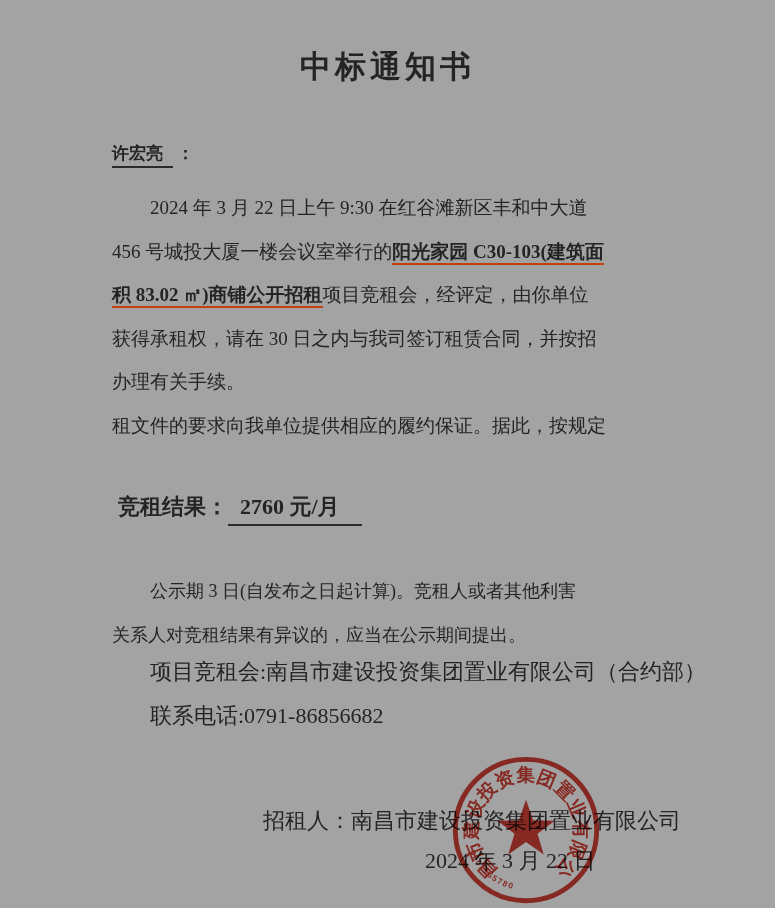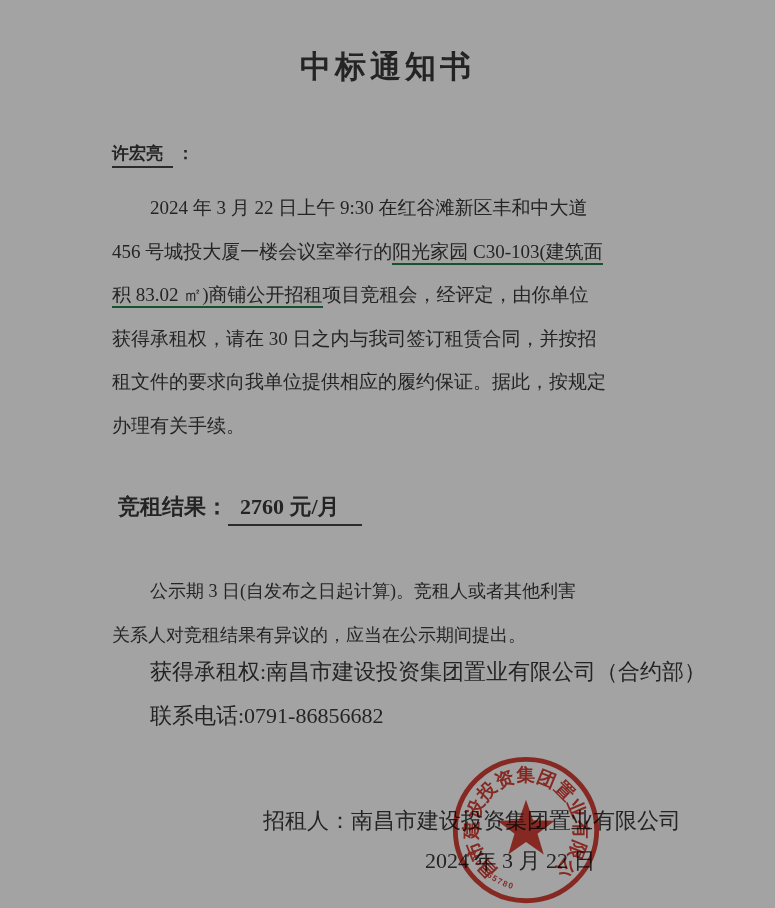--- a/index.html
+++ b/index.html
@@ -37,22 +37,22 @@
   .body-para {
     position: absolute;
     top: 186px; left: 112px;
     width: 610px;
     font-size: 19px;
     line-height: 43.5px;
   }
   .line { white-space: nowrap; }
   .indent { padding-left: 38px; }
   .em {
-    font-weight: normal;
-    border-bottom: 2px solid #14532d;
+    font-weight: bold;
+    border-bottom: 2px solid #c2410c;
     padding-bottom: 1px;
   }
   .result {
     position: absolute;
     top: 492px; left: 118px;
     font-size: 22px;
     font-weight: bold;
   }
   .result .value {
     display: inline-block;
@@ -103,33 +103,33 @@
 
   <h1 class="doc-title">中标通知书</h1>
 
   <div class="addressee"><span class="name">许宏亮</span><span class="colon">：</span></div>
 
   <div class="body-para">
     <div class="line indent"><span>2024 年 3 月 22 日上午 9:30 在红谷滩新区丰和中大道</span></div>
     <div class="line"><span>456 号城投大厦一楼会议室举行的</span><span class="em">阳光家园 C30-103(建筑面</span></div>
     <div class="line"><span class="em">积 83.02 ㎡)商铺公开招租</span><span>项目竞租会，经评定，由你单位</span></div>
     <div class="line"><span>获得承租权，请在 30 日之内与我司签订租赁合同，并按招</span></div>
+    <div class="line"><span>办理有关手续。</span></div>
     <div class="line"><span>租文件的要求向我单位提供相应的履约保证。据此，按规定</span></div>
-    <div class="line"><span>办理有关手续。</span></div>
   </div>
 
   <div class="result"><span>竞租结果：</span><span class="value">2760 元/月</span></div>
 
   <div class="notice">
     <div class="line indent"><span>公示期 3 日(自发布之日起计算)。竞租人或者其他利害</span></div>
     <div class="line"><span>关系人对竞租结果有异议的，应当在公示期间提出。</span></div>
   </div>
 
   <div class="contact">
-    <div class="line">获得承租权:南昌市建设投资集团置业有限公司（合约部）</div>
+    <div class="line">项目竞租会:南昌市建设投资集团置业有限公司（合约部）</div>
     <div class="line">联系电话:0791-86856682</div>
   </div>
 
   <div class="lessor-line">招租人：南昌市建设投资集团置业有限公司</div>
 
   <div class="sign-date">2024 年 3 月 22 日</div>
 
   <svg class="seal" width="156" height="156" viewBox="0 0 160 160" aria-hidden="true">
     <defs>
       <path id="ringPath" d="M 51.3 121 A 50 50 0 1 1 108.7 121" fill="none"></path>

